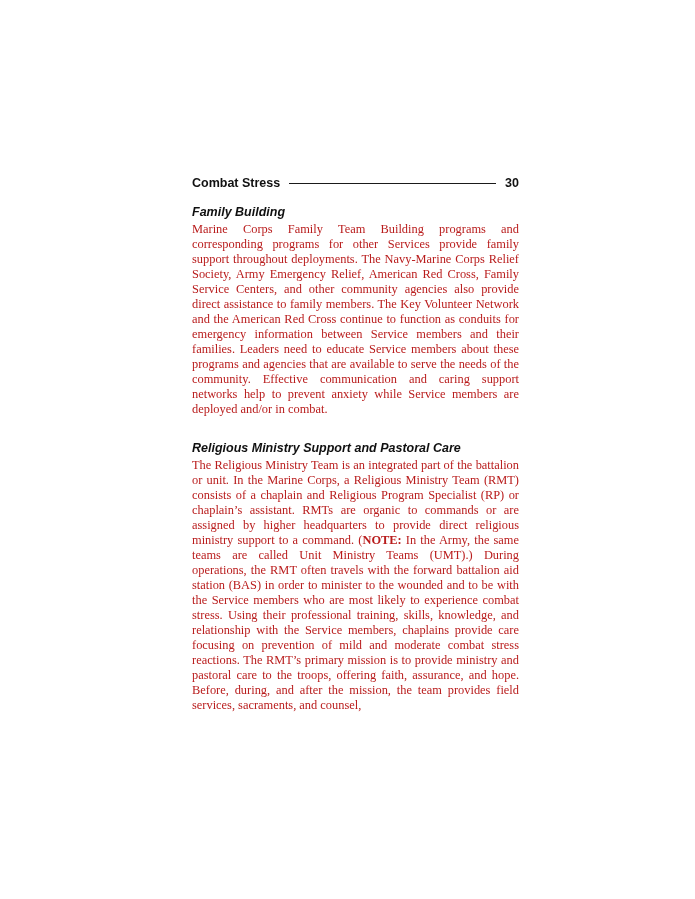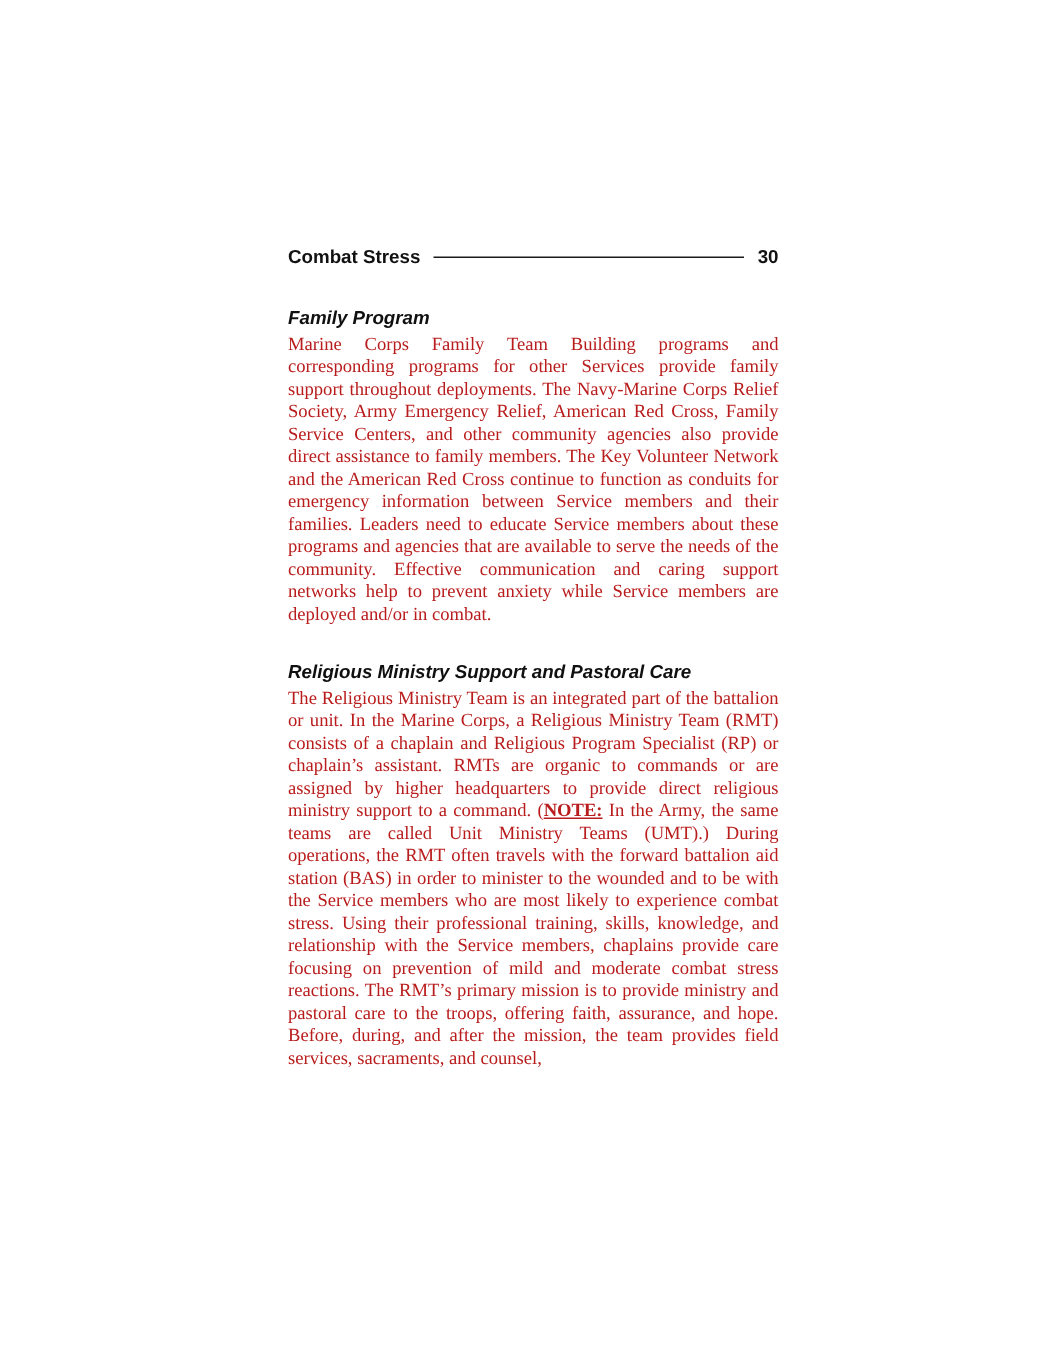--- a/index.html
+++ b/index.html
@@ -12,21 +12,21 @@
     width: 695px;
     height: 899px;
     background: #ffffff;
     overflow: hidden;
     color: #161616;
   }
   
   .running-header {
     position: absolute;
     left: 192px;
-    top: 164px;
+    top: 176px;
     width: 327px;
     display: flex;
     align-items: center;
     font-family: "Liberation Sans", "DejaVu Sans", sans-serif;
     font-weight: bold;
     font-size: 12.5px;
     color: #111111;
     white-space: nowrap;
   }
   .header-rule {
@@ -59,38 +59,37 @@
     font-family: "Liberation Serif", "DejaVu Serif", serif;
     font-size: 12.4px;
     line-height: 15px;
     text-align: justify;
     color: #b91c1c;
     hyphens: auto;
     -webkit-hyphens: auto;
   }
   .note-bold {
     font-weight: bold;
-    text-decoration: underline;
   }
 </style>
 </head>
 <body>
 
 <div class="page">
 
   <div class="running-header">
     <span>Combat Stress</span>
     <span class="header-rule"></span>
     <span>30</span>
   </div>
 
   <div class="content">
 
     <section>
-      <h2 class="section-heading">Family Program</h2>
+      <h2 class="section-heading">Family Building</h2>
       <p class="body-para">Marine Corps Family Team Building programs and corresponding programs for other Services provide family support throughout deployments. The Navy-Marine Corps Relief Society, Army Emergency Relief, American Red Cross, Family Service Centers, and other community agencies also provide direct assistance to family members. The Key Volunteer Network and the American Red Cross continue to function as conduits for emergency information between Service members and their families. Leaders need to educate Service members about these programs and agencies that are available to serve the needs of the community. Effective communication and caring support networks help to prevent anxiety while Service members are deployed and/or in combat.</p>
     </section>
 
     <section>
       <h2 class="section-heading second">Religious Ministry Support and Pastoral Care</h2>
       <p class="body-para"><span>The Religious Ministry Team is an integrated part of the battalion or unit. In the Marine Corps, a Religious Ministry Team (RMT) consists of a chaplain and Religious Program Specialist (RP) or chaplain’s assistant. RMTs are organic to commands or are assigned by higher headquarters to provide direct religious ministry support to a command. (</span><span class="note-bold">NOTE:</span><span> In the Army, the same teams are called Unit Ministry Teams (UMT).) During operations, the RMT often travels with the forward battalion aid station (BAS) in order to minister to the wounded and to be with the Service members who are most likely to experience combat stress. Using their professional training, skills, knowledge, and relationship with the Service members, chaplains provide care focusing on prevention of mild and moderate combat stress reactions. The RMT’s primary mission is to provide ministry and pastoral care to the troops, offering faith, assurance, and hope. Before, during, and after the mission, the team provides field services, sacraments, and counsel,</span></p>
     </section>
 
   </div>
 

